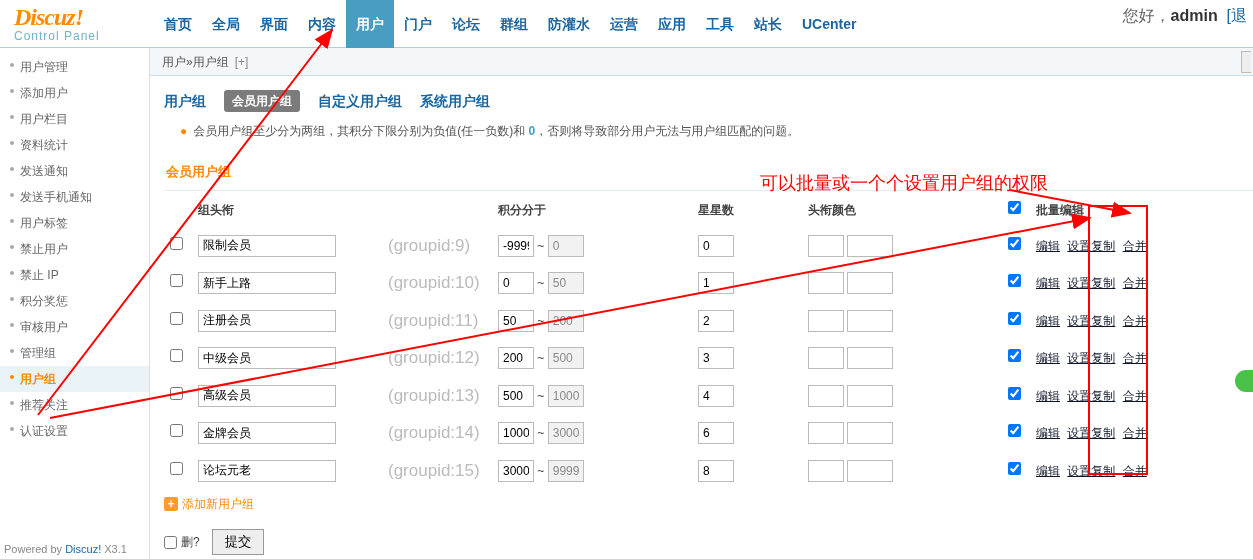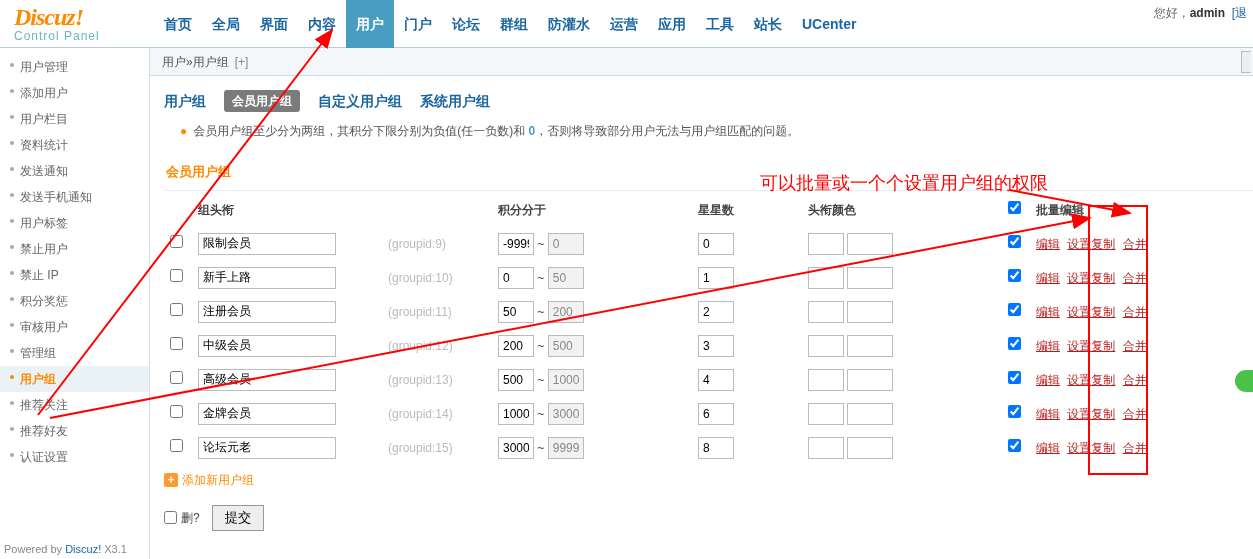--- a/index.html
+++ b/index.html
@@ -6,21 +6,21 @@
 body{font:12px/1.5 Arial,"Microsoft YaHei",sans-serif;color:#444;background:#fff;width:1253px;height:559px;overflow:hidden;position:relative}
 a{text-decoration:none;color:#1b66a0}
 .topbar{height:48px;border-bottom:1px solid #b5cfd9;display:flex;align-items:center;padding-left:14px}
 .logo{width:140px}
 .logo-main{font:italic bold 24px Georgia,serif;color:#ff8a00;letter-spacing:-1px}
 .logo-main .ex{color:#ff8a00}
 .logo-sub{font:12px Arial;color:#6fb3c9;letter-spacing:1px;margin-top:-2px}
 .mainnav{display:flex;align-items:flex-end;height:48px}
 .mainnav a{display:block;padding:0 10px;height:48px;line-height:48px;font-size:14px;font-weight:bold;color:#1b66a0}
 .mainnav a.cur{background:#499cc2;color:#fff}
-.userbar{position:absolute;right:6px;top:4px;font-size:12px;color:#666}
+.userbar{position:absolute;right:6px;top:4px;font-size:16px;color:#666}
 .userbar b{color:#333}
 .container{display:flex;height:calc(100% - 48px)}
 .side{width:150px;border-right:1px solid #ddd;background:#fff;padding-top:6px}
 .side ul{list-style:none}
 .side li{padding:4px 0 4px 20px;color:#666;position:relative;cursor:pointer}
 .side li:before{content:"";position:absolute;left:10px;top:9px;width:4px;height:4px;border-radius:50%;background:#aaa}
 .side li.on{background:#e9f2f6;color:#ff8a00;font-weight:bold}
 .side li.on:before{background:#ff8a00}
 .main{flex:1;display:flex;flex-direction:column}
 .crumb{height:30px;background:#f3f7f9;border-bottom:1px solid #cde;display:flex;align-items:center;padding:0 12px;position:relative}
@@ -36,22 +36,22 @@
 .tip .z{color:#499cc2;font-weight:bold}
 .sect{color:#ff8a00;font-weight:bold;font-size:13px;padding:8px 2px;border-bottom:1px solid #e3edf1}
 table{width:100%;border-collapse:collapse}
 th{font-weight:bold;text-align:left;padding:10px 6px 8px;color:#444;white-space:nowrap}
 td{padding:6px;vertical-align:middle;white-space:nowrap}
 input[type=text]{border:1px solid #bbb;height:22px;padding:0 4px;font-size:12px;background:#fff}
 input[type=text]:disabled,input.ro{background:#f2f2f2;color:#888}
 .w150{width:138px}
 .w60{width:36px}
 .w50{width:46px}
-.gid{color:#bbb;font-size:12px}
-.ops a{margin-right:4px;color:#b91c1c}
+.gid{color:#bbb;font-size:17px}
+.ops a{margin-right:4px;color:#0f172a}
 .ops a.u{text-decoration:underline}
 .addrow{color:#ff8a00;cursor:pointer;padding:6px 0;display:inline-flex;align-items:center;gap:4px}
 .addrow .pl{background:#ff9a2e;color:#fff;width:14px;height:14px;display:inline-flex;align-items:center;justify-content:center;border-radius:2px;font-weight:bold;font-size:12px}
 .submit{border:1px solid #999;background:#eee;padding:3px 12px;cursor:pointer;margin-left:8px}
 .del{display:flex;align-items:center;gap:4px;margin-top:10px}
 .footer{position:absolute;bottom:2px;left:4px;color:#888;font-size:11px}
 .footer a{color:#1b66a0}
 .anno{position:absolute;color:red;font-size:18px;pointer-events:none}
 .anno-text{left:760px;top:170px}
 .redbox{position:absolute;border:2px solid red;left:1088px;top:205px;width:60px;height:270px;pointer-events:none}
@@ -97,21 +97,20 @@
         <li>发送通知</li>
         <li>发送手机通知</li>
         <li>用户标签</li>
         <li>禁止用户</li>
         <li>禁止 IP</li>
         <li>积分奖惩</li>
         <li>审核用户</li>
         <li>管理组</li>
         <li class="on">用户组</li>
         <li>推荐关注</li>
-        <li>推荐好友</li>
         <li>认证设置</li>
       </ul>
   </aside>
 
   <section class="main">
     <div class="crumb">
       <span>用户</span>
       <span> » </span>
       <span>用户组</span>
       <a class="add">[+]</a>

